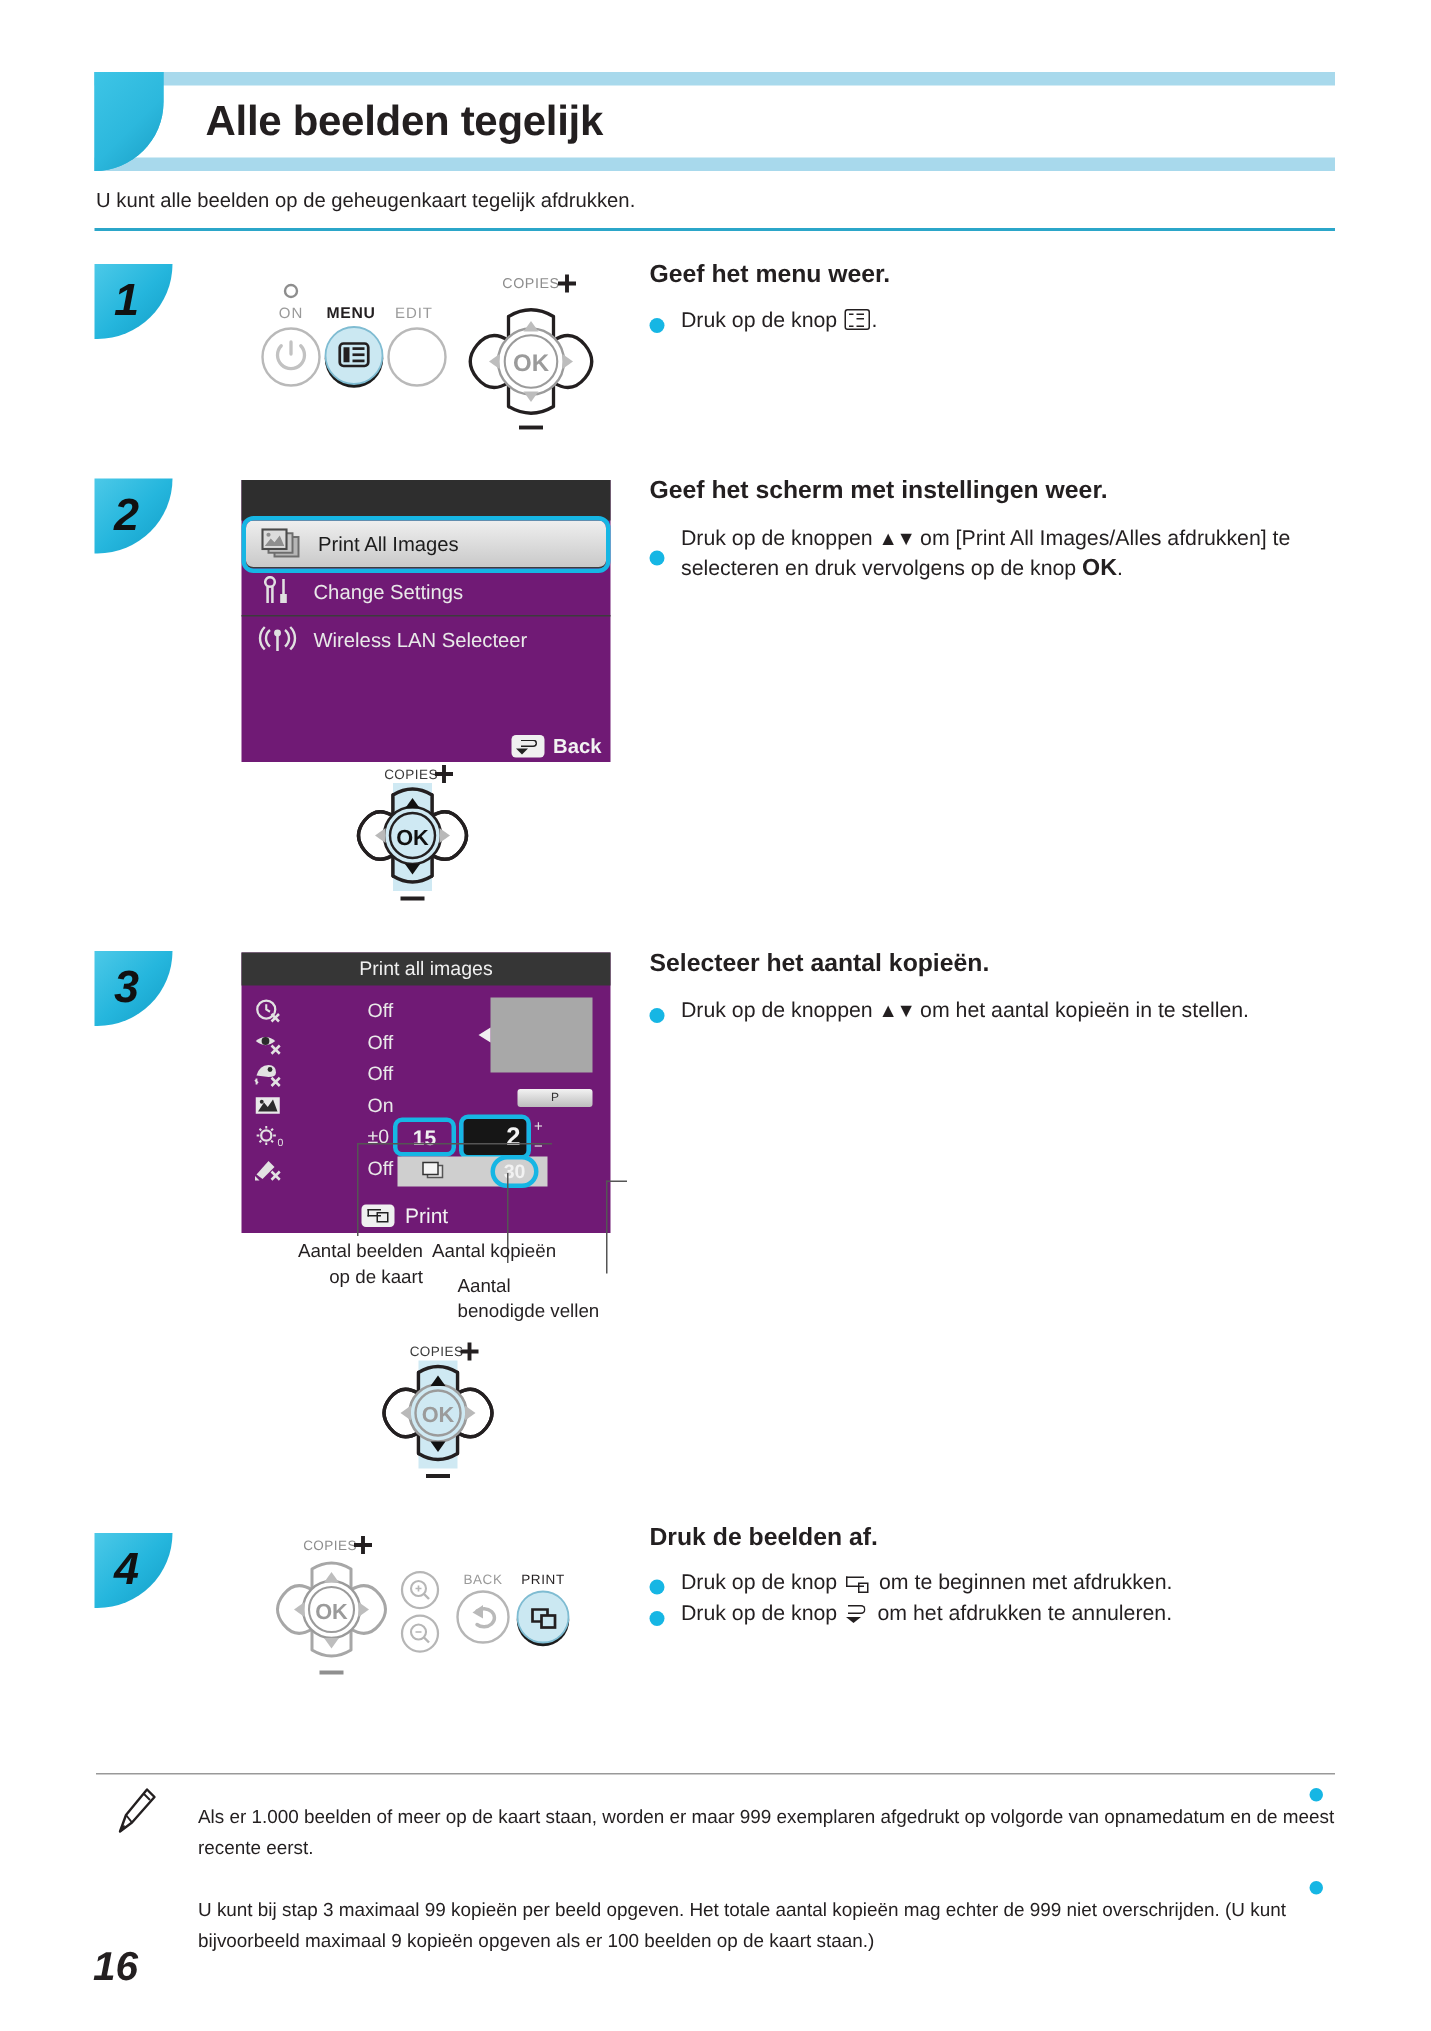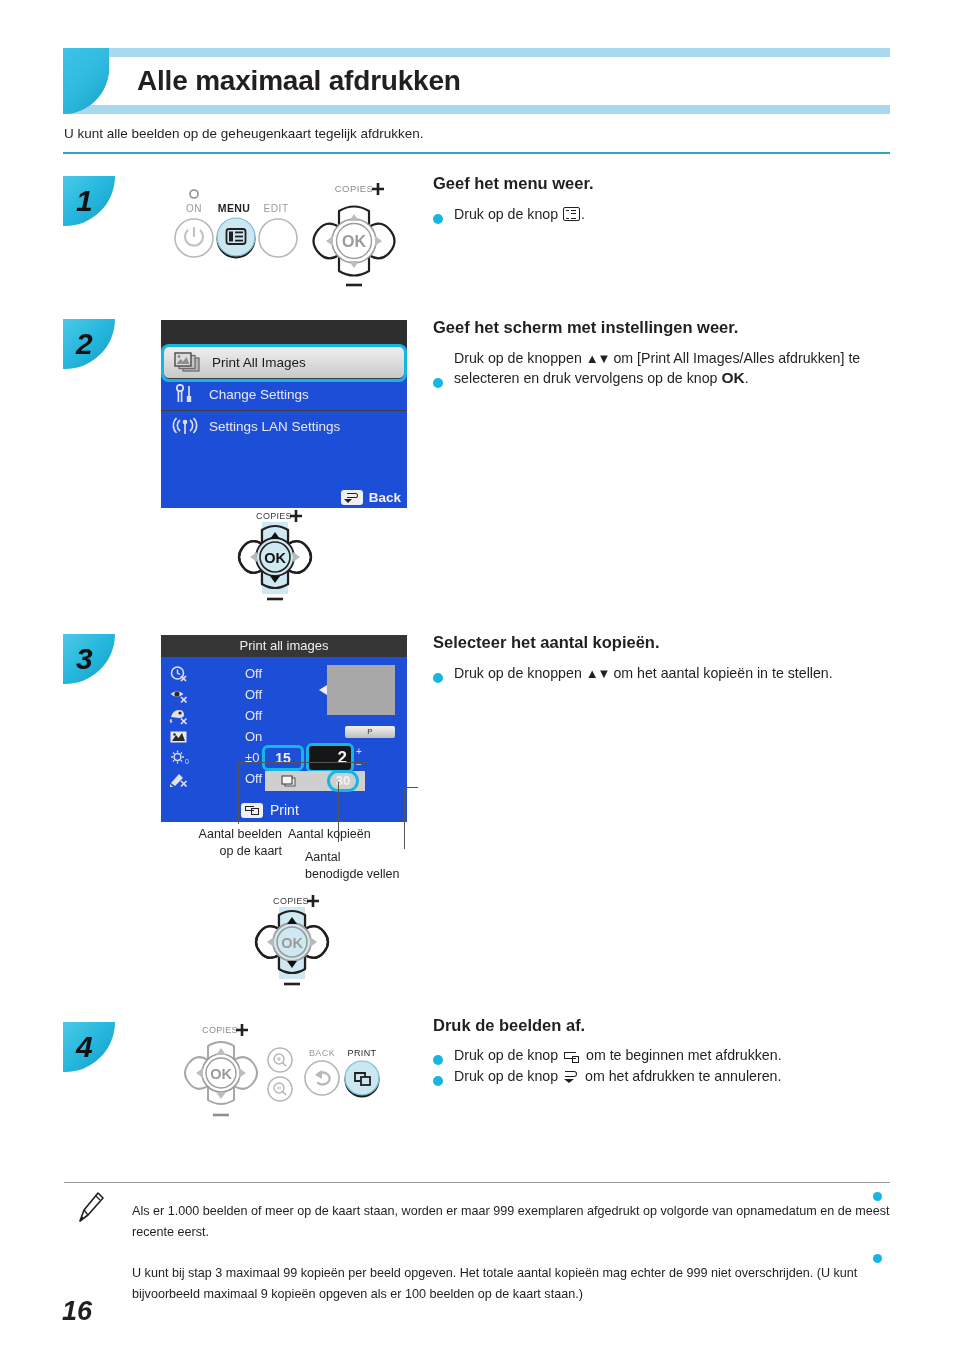--- a/index.html
+++ b/index.html
@@ -103,21 +103,21 @@
   .step-head {
     position: absolute;
     font-size: 16.5px;
     font-weight: bold;
     color: #231f20;
     white-space: nowrap;
   }
   .bullet-list { position: absolute; }
   .bullet-row {
     display: flex;
-    align-items: flex-end;
+    align-items: center;
     margin-bottom: 2px;
   }
   .bullet-dot {
     width: 10px; height: 10px;
     border-radius: 50%;
     background: #16b6e4;
     flex: 0 0 auto;
     margin-top: 5px;
     margin-right: 11px;
   }
@@ -199,21 +199,21 @@
     border-top: 4.5px solid #231f20;
     border-left: 5px solid transparent;
     border-right: 5px solid transparent;
     transform: rotate(0deg);
   }
   .g-arrows { font-size: 13px; letter-spacing: -1px; }
 
   
   .lcd {
     position: absolute;
-    background: #1d4ed8;
+    background: #701a75;
   }
 
   .menu-screen { left: 161px; top: 320px; width: 246px; height: 188px; }
   .menu-top { height: 27px; background: #2e2e2e; }
   .menu-item {
     position: relative;
     height: 31px;
     display: flex;
     align-items: center;
     color: #e9e9e9;
@@ -429,21 +429,21 @@
 
   .illus { position: absolute; }
 </style>
 </head>
 <body>
 
 <div class="header-wrap">
   <div class="header-bar-top"></div>
   <div class="header-bar-bottom"></div>
   <div class="header-corner"></div>
-  <div class="header-title">Alle maximaal afdrukken</div>
+  <div class="header-title">Alle beelden tegelijk</div>
 </div>
 
 <div class="intro">U kunt alle beelden op de geheugenkaart tegelijk afdrukken.</div>
 <div class="rule"></div>
 
 <div class="step-badge" style="left:63px; top:176px;">1</div>
 
 <svg class="illus" style="left:168px; top:178px;" width="240" height="120" viewBox="0 0 240 120">
 
   <circle cx="26" cy="16" r="4" fill="none" stroke="#8d8d8d" stroke-width="1.6"></circle>
@@ -523,21 +523,21 @@
     <span class="mi-ico">
       <svg width="28" height="20" viewBox="0 0 28 20">
         <path d="M14 6 L14 17" stroke="#e0e0e0" stroke-width="1.7"></path>
         <circle cx="14" cy="5" r="2.3" fill="#e0e0e0"></circle>
         <path d="M9 3 A7 7 0 0 0 9 14" fill="none" stroke="#e0e0e0" stroke-width="1.6"></path>
         <path d="M19 3 A7 7 0 0 1 19 14" fill="none" stroke="#e0e0e0" stroke-width="1.6"></path>
         <path d="M5.5 1 A10.5 10.5 0 0 0 5.5 16" fill="none" stroke="#e0e0e0" stroke-width="1.6"></path>
         <path d="M22.5 1 A10.5 10.5 0 0 1 22.5 16" fill="none" stroke="#e0e0e0" stroke-width="1.6"></path>
       </svg>
     </span>
-    <span>Settings LAN Settings</span>
+    <span>Wireless LAN Selecteer</span>
   </div>
 
   <div class="menu-footer">
     <span class="back-chip"></span>
     <span>Back</span>
   </div>
 </div>
 
 <svg class="illus" style="left:228px; top:508px;" width="100" height="105" viewBox="0 0 100 105">
   <text x="46" y="11" font-family="Liberation Sans, sans-serif" font-size="9" fill="#3a3a3a" text-anchor="middle" letter-spacing="0.3">COPIES</text>

